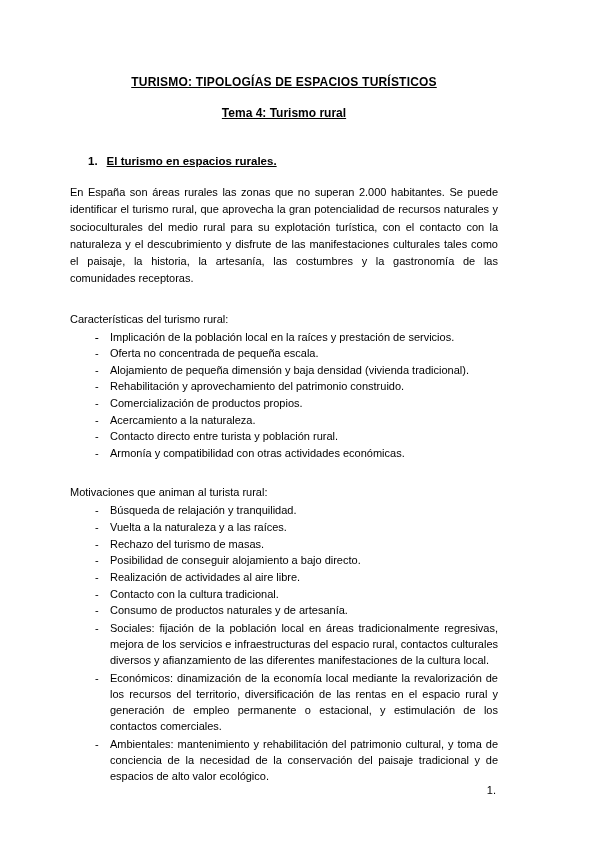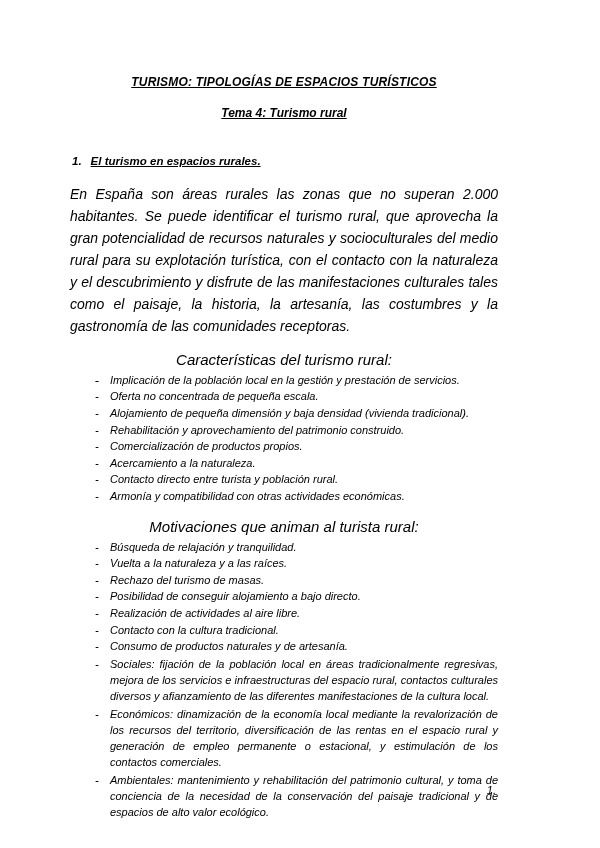--- a/index.html
+++ b/index.html
@@ -9,57 +9,55 @@
     color: #000000;
     -webkit-font-smoothing: antialiased;
   }
   .page {
     position: relative;
     width: 568px;
     height: 848px;
     background: #ffffff;
     padding: 75px 70px 4px 70px;
     overflow: hidden;
-    font-style: italic;
   }
   .doc-title {
     text-align: center;
     font-size: 12px;
     font-weight: bold;
     text-decoration: underline;
     margin-bottom: 17px;
     letter-spacing: 0.2px;
   }
   .doc-subtitle {
     text-align: center;
     font-size: 12px;
     font-weight: bold;
     text-decoration: underline;
     margin-bottom: 35px;
   }
   .heading1 {
     font-size: 11.5px;
     font-weight: bold;
-    margin-left: 2px;
+    margin-left: 18px;
     margin-bottom: 17px;
   }
   .heading1 .htext {
     text-decoration: underline;
     margin-left: 9px;
   }
   .intro {
-    font-size: 14px;
+    font-size: 11px;
     line-height: 1.57;
     text-align: justify;
   }
   .sec-label {
-    font-size: 15px;
-    margin-top: 13px;
+    font-size: 11px;
+    margin-top: 25px;
     margin-bottom: 5px;
-    text-align: center;
   }
   ul.dash-list {
     list-style: none;
   }
   .dash-list li {
     position: relative;
     font-size: 11px;
     line-height: 1.42;
     padding-left: 40px;
     text-align: justify;
@@ -92,21 +90,21 @@
 
   <div class="heading1">
     <span class="hnum">1.</span><span class="htext">El turismo en espacios rurales.</span>
   </div>
 
   <p class="intro">En España son áreas rurales las zonas que no superan 2.000 habitantes. Se puede identificar el turismo rural, que aprovecha la gran potencialidad de recursos naturales y socioculturales del medio rural para su explotación turística, con el contacto con la naturaleza y el descubrimiento y disfrute de las manifestaciones culturales tales como el paisaje, la historia, la artesanía, las costumbres y la gastronomía de las comunidades receptoras.</p>
 
   <p class="sec-label">Características del turismo rural:</p>
   <ul class="dash-list">
     <li><span class="dash">-</span></li>
-    <li><span class="dash">-</span><span>Implicación de la población local en la gestión y prestación de servicios.</span></li>
+    <li><span class="dash">-</span><span>Implicación de la población local en la raíces y prestación de servicios.</span></li>
     <li><span class="dash">-</span><span>Oferta no concentrada de pequeña escala.</span></li>
     <li><span class="dash">-</span><span>Alojamiento de pequeña dimensión y baja densidad (vivienda tradicional).</span></li>
     <li><span class="dash">-</span><span>Rehabilitación y aprovechamiento del patrimonio construido.</span></li>
     <li><span class="dash">-</span><span>Comercialización de productos propios.</span></li>
     <li><span class="dash">-</span><span>Acercamiento a la naturaleza.</span></li>
     <li><span class="dash">-</span><span>Contacto directo entre turista y población rural.</span></li>
     <li><span class="dash">-</span><span>Armonía y compatibilidad con otras actividades económicas.</span></li>
   </ul>
 
   <p class="sec-label">Motivaciones que animan al turista rural:</p>

